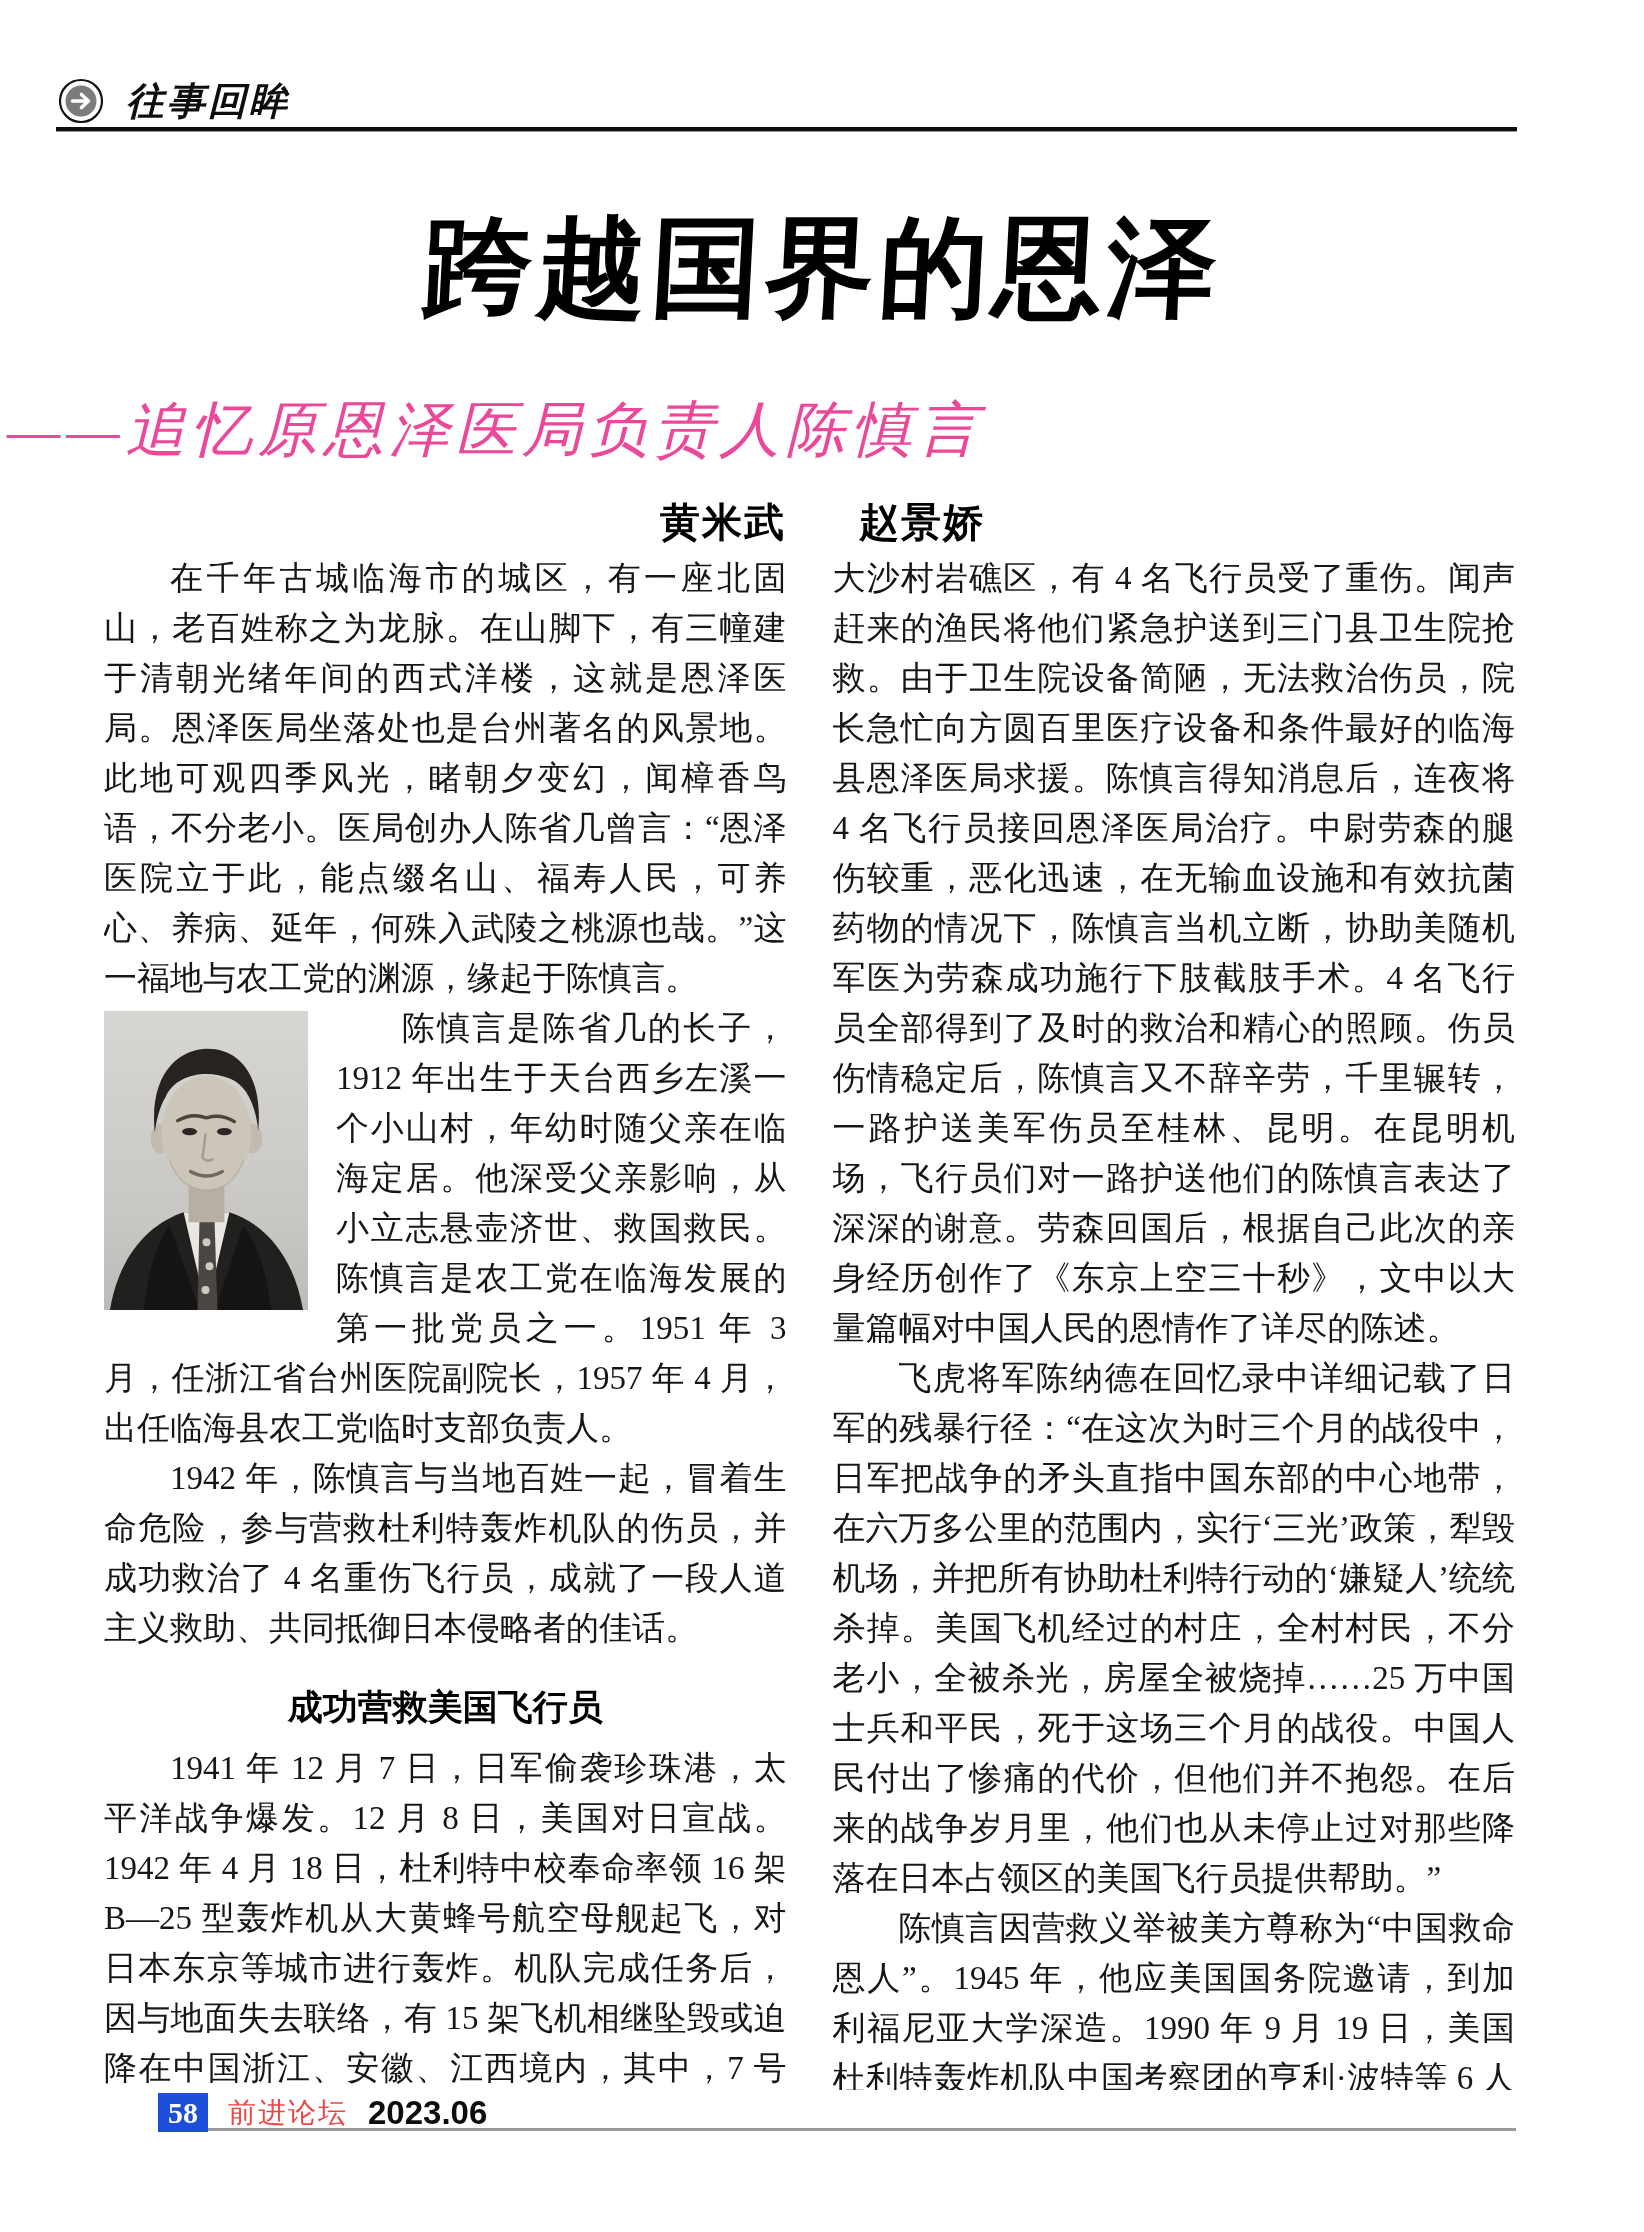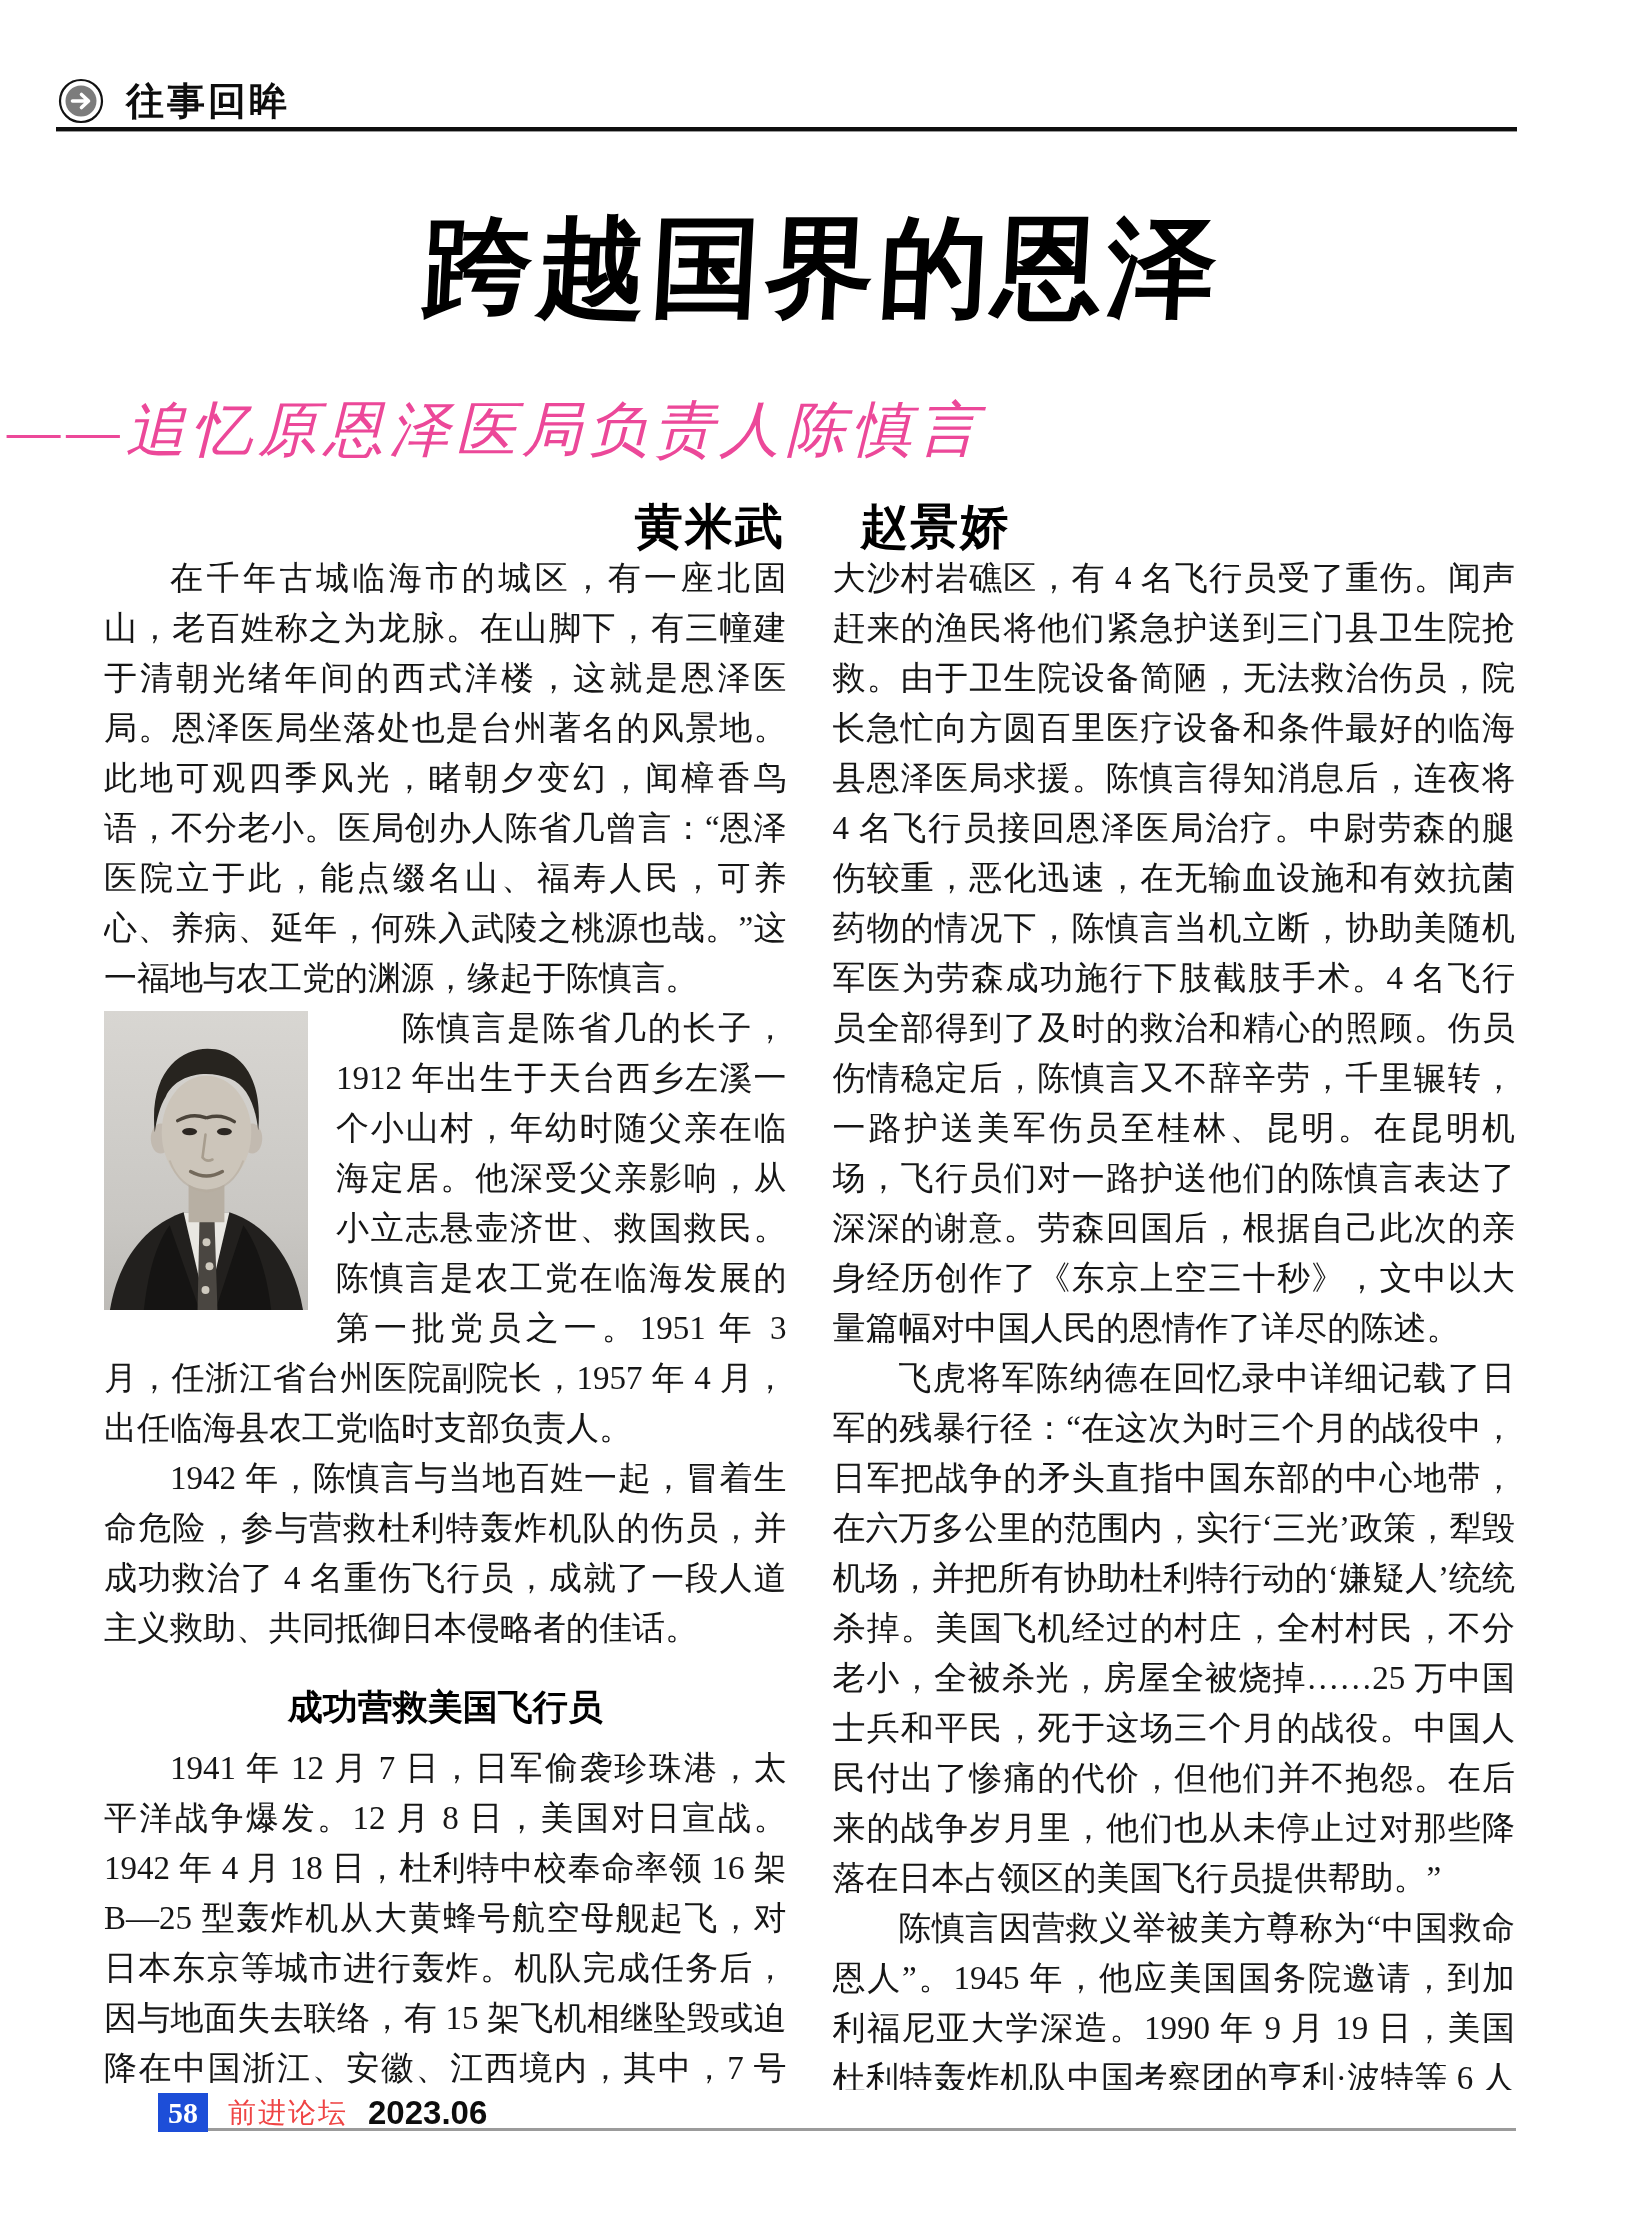--- a/index.html
+++ b/index.html
@@ -11,21 +11,21 @@
     overflow:hidden;
     font-family:"Liberation Serif","DejaVu Serif",serif;
     color:#141414;
   }
 
   
   .masthead{position:absolute;left:58px;top:78px;display:flex;align-items:center;gap:22px;}
   .masthead-icon{width:46px;height:46px;display:block;}
   .masthead-label{
     font-family:"Liberation Sans","DejaVu Sans",sans-serif;
-    font-size:38px;font-weight:600;letter-spacing:3px;color:#0d0d0d;line-height:46px;
+    font-size:38px;font-weight:600;letter-spacing:3px;color:#0d0d0d;line-height:46px;font-style:italic;
   }
   .masthead-rule{
     position:absolute;left:56px;top:127px;width:1461px;height:4px;
     background:#0f0f0f;border-bottom:1px solid #9a9a9a;
   }
 
   
   .title{
     position:absolute;left:0;right:0;top:195px;text-align:center;
     font-family:"Liberation Sans","DejaVu Sans",sans-serif;
@@ -34,21 +34,21 @@
   }
   .subtitle{
     position:absolute;left:0;right:0;top:390px;text-align:left;
     font-size:60px;font-style:italic;letter-spacing:6px;color:#ec4899;
     font-family:"Liberation Serif","DejaVu Serif",serif;
     margin-left:7px;
   }
   .authors{
     position:absolute;left:0;right:0;top:495px;text-align:center;
     font-family:"Liberation Sans","DejaVu Sans",sans-serif;
-    font-size:48px;font-weight:bold;letter-spacing:2px;color:#000;
+    font-size:40px;font-weight:bold;letter-spacing:2px;color:#000;
   }
   .authors .author{margin:0 30px;}
 
   
   .columns{
     position:absolute;left:104px;top:553px;width:1411px;height:1537px;
     display:flex;gap:46px;
   }
   .col{width:683px;height:100%;overflow:hidden;}
   .body-p{

